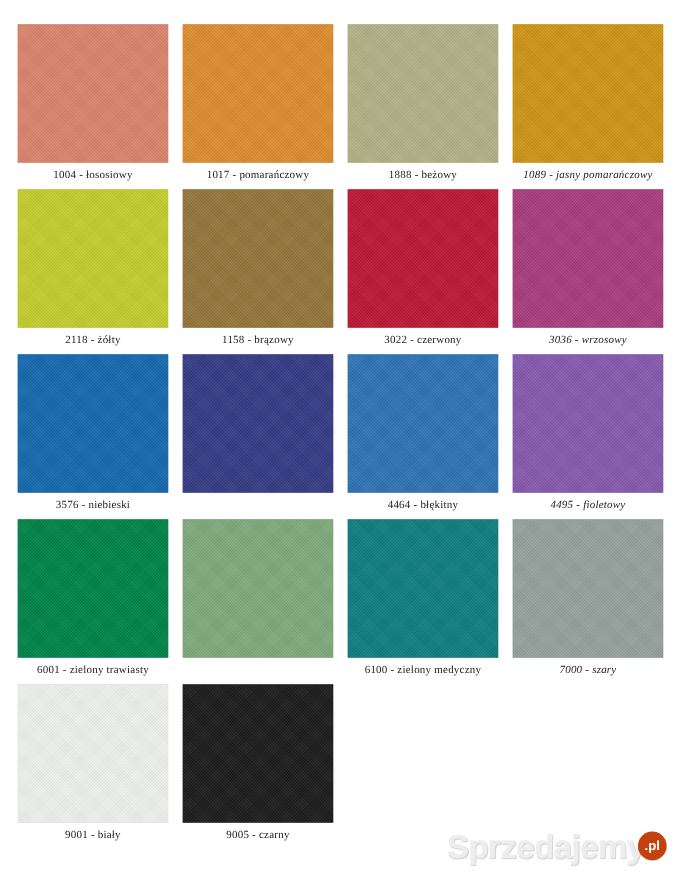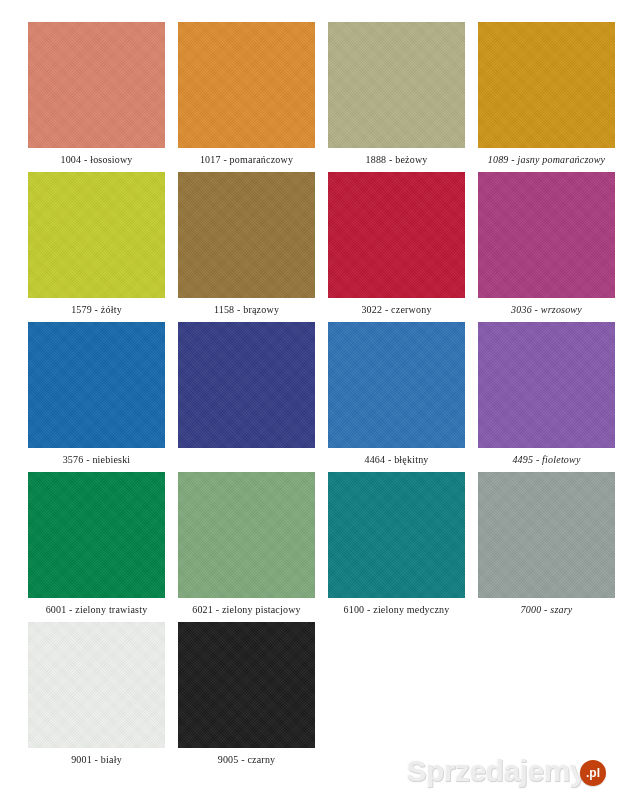--- a/index.html
+++ b/index.html
@@ -12,21 +12,21 @@
     background: #ffffff;
     font-family: "Liberation Serif", serif;
     overflow: hidden;
     position: relative;
   }
   .sheet {
     position: relative;
     width: 620px;
     height: 800px;
     box-sizing: border-box;
-    padding: 22px 16px 0 28px;
+    padding: 22px 16px 0 16px;
   }
   .row {
     display: flex;
     width: 588px;
     margin-bottom: 0;
   }
   .cell {
     width: 137px;
     margin-right: 13px;
     display: flex;
@@ -65,21 +65,21 @@
   }
   .spacer-cell {
     width: 137px;
     margin-right: 13px;
   }
   .watermark {
     position: absolute;
     right: 14px;
     bottom: 14px;
     display: flex;
-    align-items: flex-end;
+    align-items: center;
     pointer-events: none;
     user-select: none;
   }
   .watermark-text {
     font-family: "Liberation Sans", sans-serif;
     font-weight: bold;
     font-size: 30px;
     letter-spacing: -0.5px;
     color: #ededed;
     text-shadow:
@@ -125,21 +125,21 @@
     </div>
     <div class="cell">
       <div class="swatch" style="background-color: rgb(204, 148, 22);"></div>
       <div class="caption">1089 - jasny pomarańczowy</div>
     </div>
   </div>
 
   <div class="row">
     <div class="cell">
       <div class="swatch" style="background-color: rgb(194, 204, 46);"></div>
-      <div class="caption">1579 - żółty</div>
+      <div class="caption">2118 - żółty</div>
     </div>
     <div class="cell">
       <div class="swatch" style="background-color: rgb(148, 116, 58);"></div>
       <div class="caption">1158 - brązowy</div>
     </div>
     <div class="cell">
       <div class="swatch" style="background-color: rgb(188, 23, 52);"></div>
       <div class="caption">3022 - czerwony</div>
     </div>
     <div class="cell">
@@ -166,21 +166,20 @@
     </div>
   </div>
 
   <div class="row">
     <div class="cell">
       <div class="swatch" style="background-color: rgb(0, 130, 72);"></div>
       <div class="caption">6001 - zielony trawiasty</div>
     </div>
     <div class="cell">
       <div class="swatch" style="background-color: rgb(127, 168, 123);"></div>
-      <div class="caption">6021 - zielony pistacjowy</div>
     </div>
     <div class="cell">
       <div class="swatch" style="background-color: rgb(15, 124, 128);"></div>
       <div class="caption">6100 - zielony medyczny</div>
     </div>
     <div class="cell">
       <div class="swatch" style="background-color: rgb(148, 160, 156);"></div>
       <div class="caption">7000 - szary</div>
     </div>
   </div>

